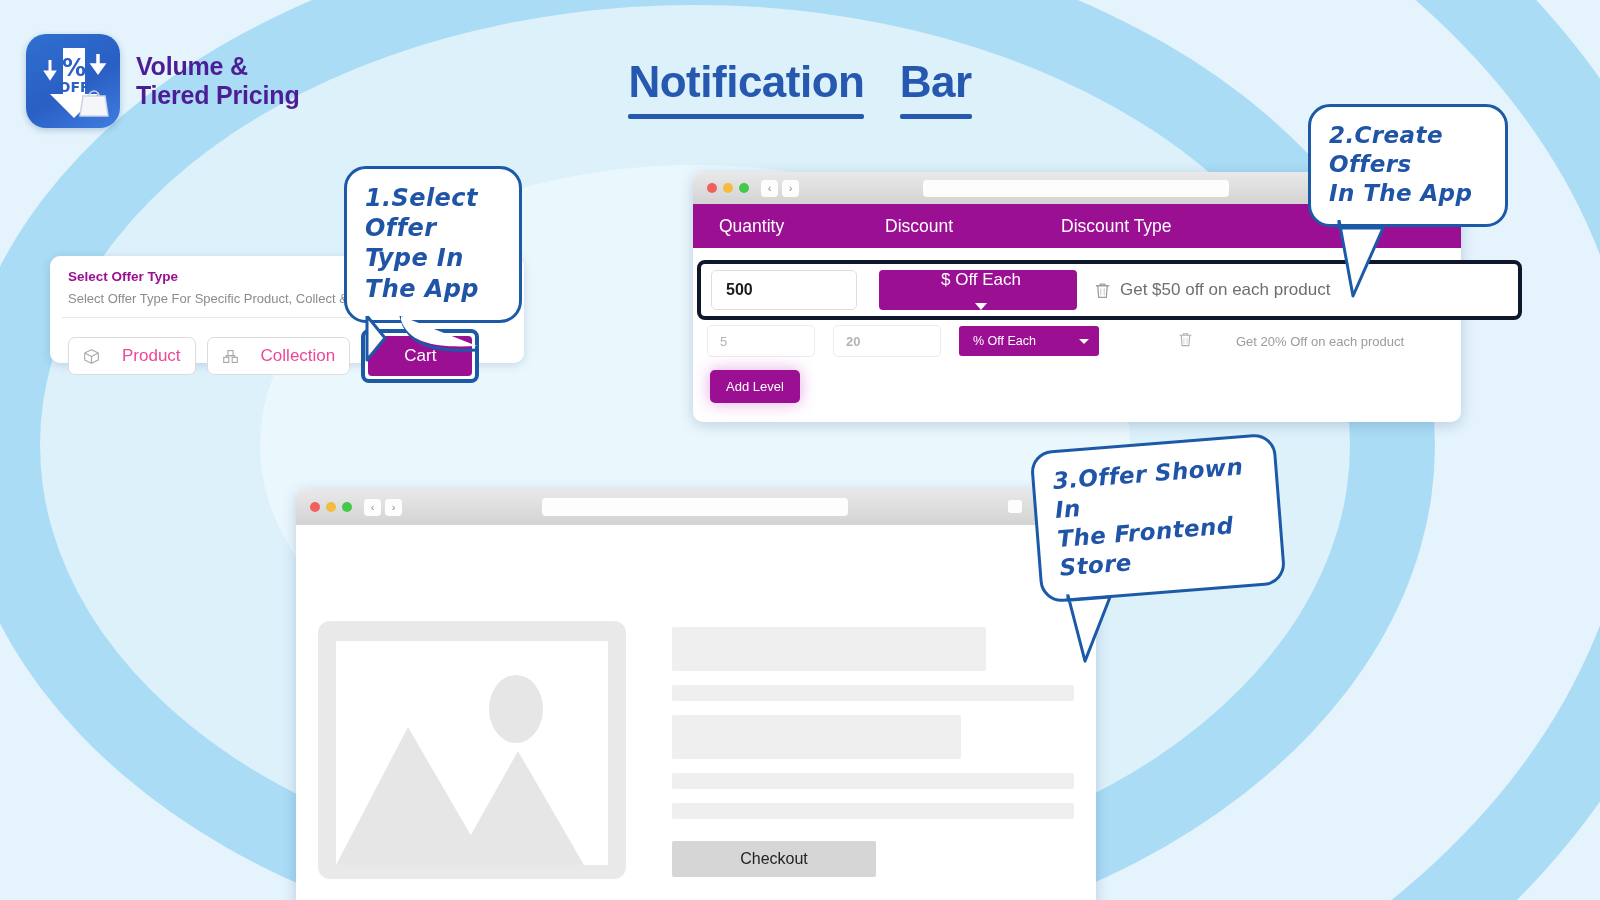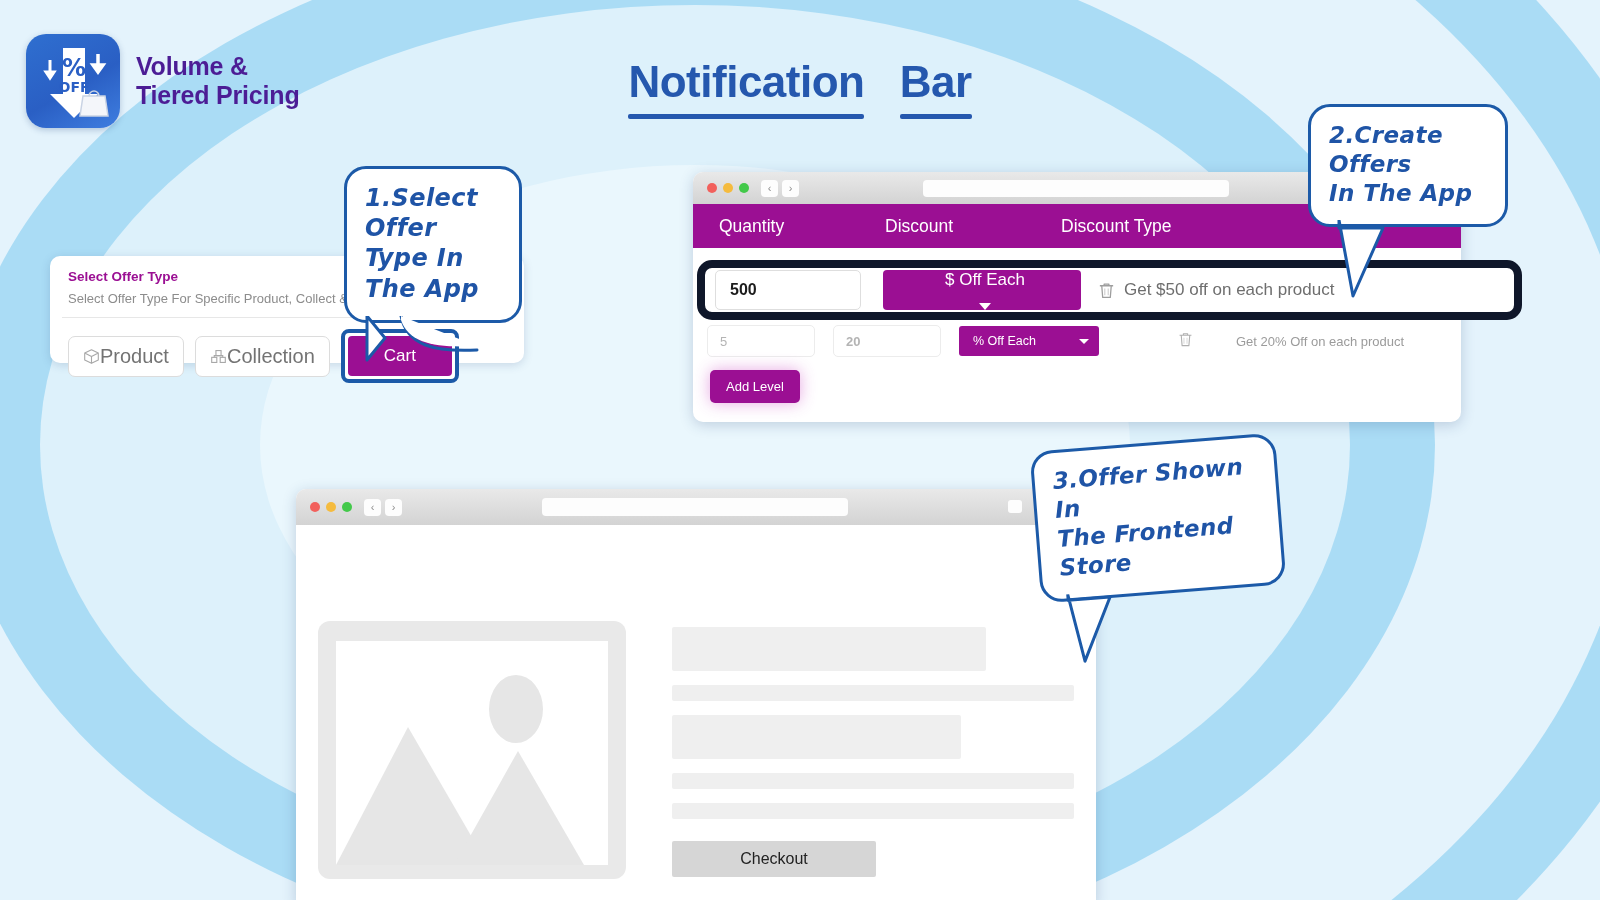--- a/index.html
+++ b/index.html
@@ -131,27 +131,27 @@
   .card-title {
     color: #9b0f93;
     font-size: 13.5px;
     font-weight: bold;
     margin-bottom: 7px;
   }
   .card-sub { color: #8c8c8c; font-size: 13px; }
   .card-divider { height: 1px; background: #e7e7e7; margin: 11px 12px 0; }
   .card-actions { display: flex; align-items: center; gap: 11px; padding: 11px 18px 0; }
   .chip {
-    display: flex; align-items: center; gap: 0;
+    display: flex; align-items: center; gap: 22px;
     border: 1px solid #dcdcdc;
     border-radius: 7px;
     background: #fff;
     padding: 8px 14px;
-    color: #737373;
-    font-size: 20px;
+    color: #ec4899;
+    font-size: 17px;
   }
   .chip svg { flex: none; }
   .cart-wrap {
     border: 4px solid #1c5aa8;
     border-radius: 8px;
     padding: 3px;
     background: #fff;
   }
   .cart-btn {
     background: #9b0f93;
@@ -217,22 +217,22 @@
     font-size: 17.5px;
   }
   .table-head .c1 { width: 192px; padding-left: 26px; }
   .table-head .c2 { width: 176px; }
   .table-head .c3 { flex: 1; }
 
   .hl-row {
     position: absolute;
     left: 4px; top: 88px;
     width: 825px; height: 60px;
-    border: 8px solid #0f172a;
-    border-radius: 15px;
+    border: 4px solid #0f172a;
+    border-radius: 8px;
     background: #fff;
     display: flex; align-items: center;
     padding: 0 10px;
     z-index: 15;
   }
   .fld {
     border: 1px solid #dedede;
     border-radius: 5px;
     height: 40px;
     display: flex; align-items: center;

